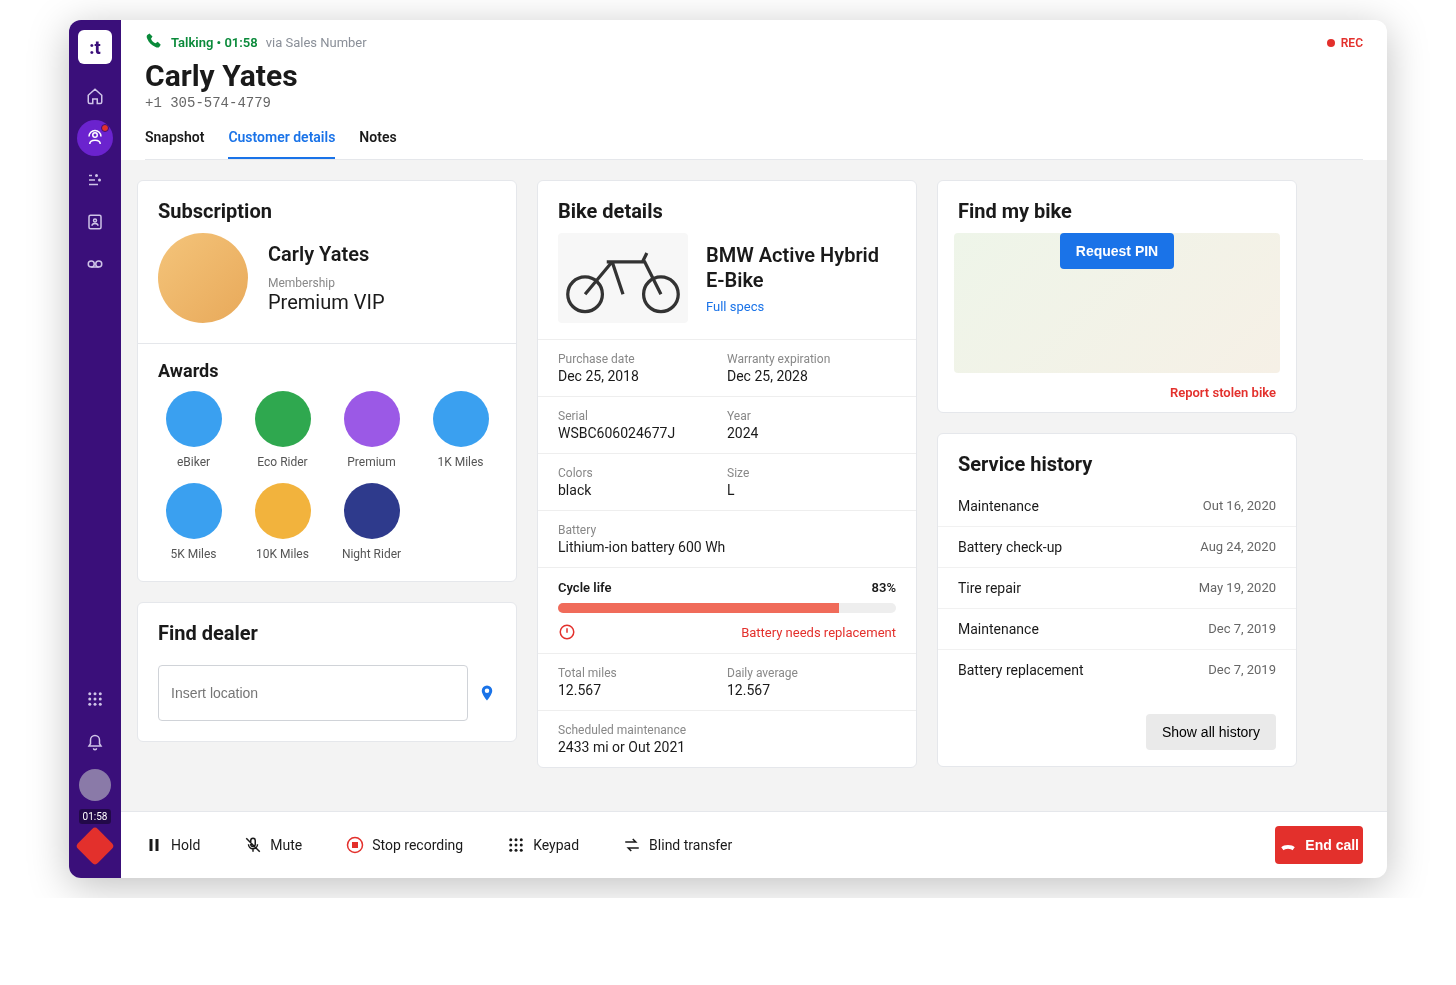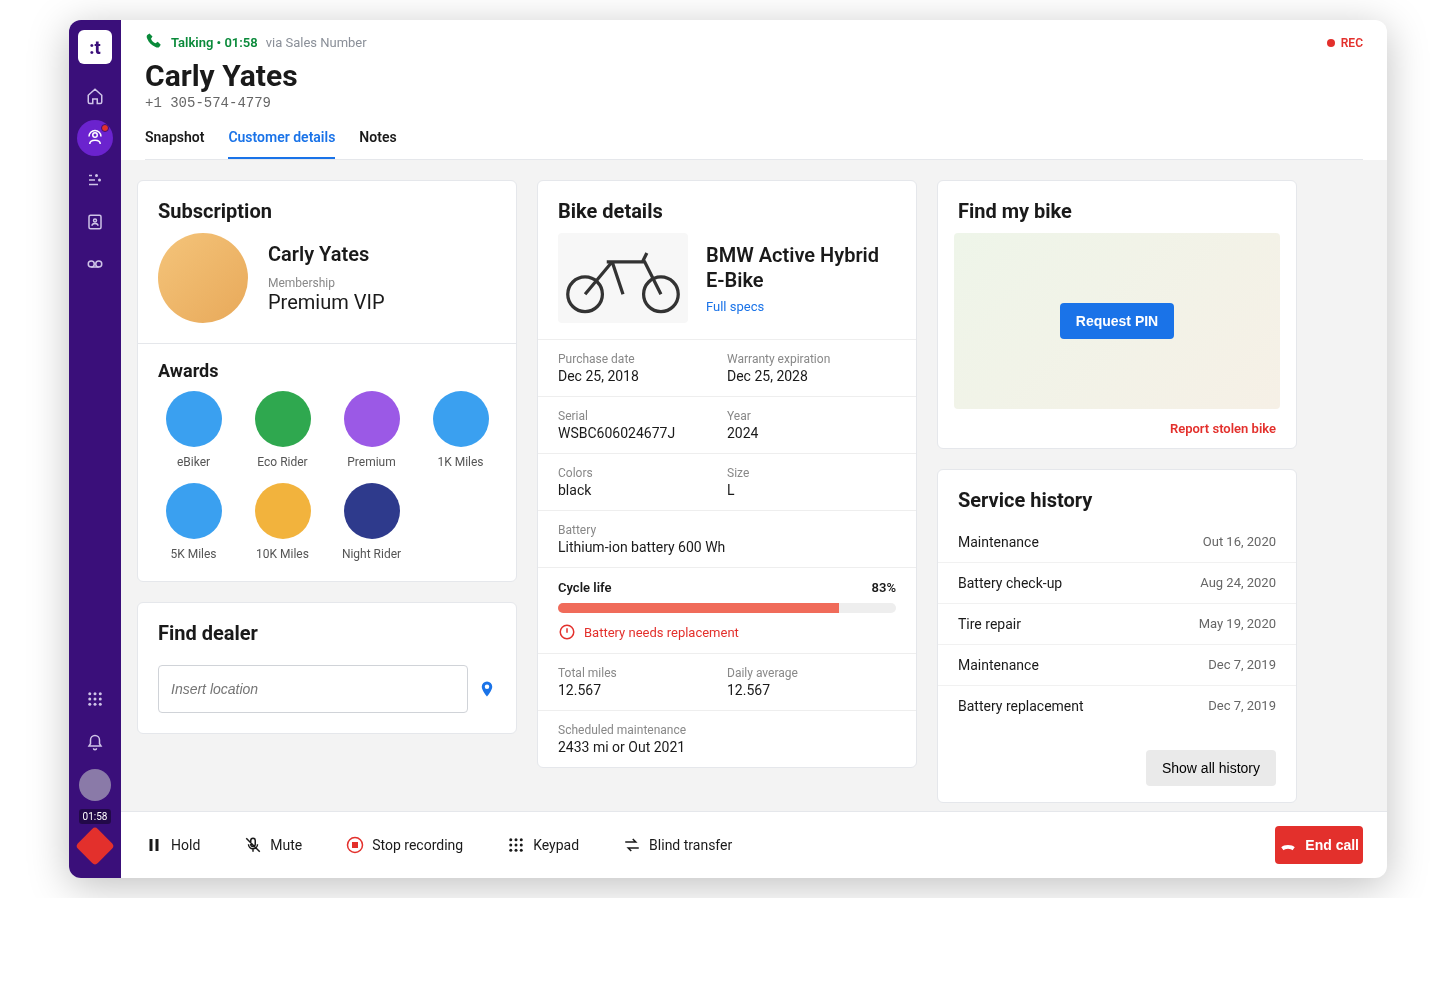--- a/index.html
+++ b/index.html
@@ -40,36 +40,36 @@
 .sub-meta-val { font-size:20px; }
 .divider { height:1px; background:#e5e7eb; }
 .awards-title { font-size:18px; font-weight:700; padding:16px 20px 10px 20px; }
 .awards-grid { display:grid; grid-template-columns:repeat(4,1fr); gap:14px; padding:0 18px 20px 18px; }
 .award { display:flex; flex-direction:column; align-items:center; gap:8px; }
 .award-ic { width:56px; height:56px; border-radius:50%; }
 .award-label { font-size:12px; color:#555; }
 
 .find-dealer { padding:0 20px 20px 20px; }
 .dealer-row { display:flex; align-items:center; gap:10px; margin-top:10px; }
-.dealer-row input { flex:1; height:48px; border:1px solid #d0d3d8; border-radius:4px; padding:0 12px; font-size:14px;font-style:italic; }
+.dealer-row input { flex:1; height:56px; border:1px solid #d0d3d8; border-radius:4px; padding:0 12px; font-size:14px; }
 
 .bike-top { display:flex; gap:18px; padding:0 20px 16px 20px; align-items:center; }
 .bike-img { width:140px; height:90px; background:#f7f7f7; border-radius:4px; display:flex; align-items:center; justify-content:center; }
 .bike-title { font-size:20px; font-weight:600; line-height:1.25; }
 .full-specs { color:#1a73e8; font-size:13px; margin-top:6px; cursor:pointer; }
 .spec-row { display:grid; grid-template-columns:1fr 1fr; border-top:1px solid #eee; padding:12px 20px; }
 .spec-label { font-size:12px; color:#888; }
 .spec-val { font-size:14px; margin-top:2px; }
 .cycle { padding:12px 20px; border-top:1px solid #eee; }
 .cycle-head { display:flex; justify-content:space-between; font-size:13px; font-weight:600; }
 .bar { height:10px; background:#eee; border-radius:5px; margin-top:8px; overflow:hidden; }
 .bar-fill { height:100%; background:#f06b5a; }
-.warn { color:#e3302c; font-size:13px; margin-top:10px; display:flex; align-items:center; gap:8px; }
-
-.find-bike-map { height:176px; background:linear-gradient(135deg,#eef5e9,#f6f0e6); position:relative; display:flex; align-items:center; justify-content:center; margin:0 16px; border-radius:4px; }
+.warn { color:#e3302c; font-size:13px; margin-top:10px; display:flex; align-items:center; gap:8px;justify-content:space-between; }
+
+.find-bike-map { height:140px; background:linear-gradient(135deg,#eef5e9,#f6f0e6); position:relative; display:flex; align-items:flex-start; justify-content:center; margin:0 16px; border-radius:4px; }
 .req-pin { background:#1a73e8; color:#fff; border:none; padding:10px 16px; border-radius:4px; font-size:14px; font-weight:600; cursor:pointer; }
 .report-stolen { color:#e3302c; font-size:13px; font-weight:600; text-align:right; padding:12px 20px; cursor:pointer; }
 
 .svc-list { padding:0 0 16px 0; }
 .svc-row { display:flex; justify-content:space-between; padding:12px 20px; font-size:14px; border-top:1px solid #f1f1f1; }
 .svc-row:first-of-type { border-top:none; }
 .svc-date { color:#666; font-size:13px; }
 .show-all { background:#eaeaea; border:none; padding:10px 16px; border-radius:4px; font-size:14px; cursor:pointer; float:right; margin:8px 20px 16px 0; }
 
 .callbar { display:flex; align-items:center; gap:44px; padding:14px 24px; border-top:1px solid #e5e7eb; }

